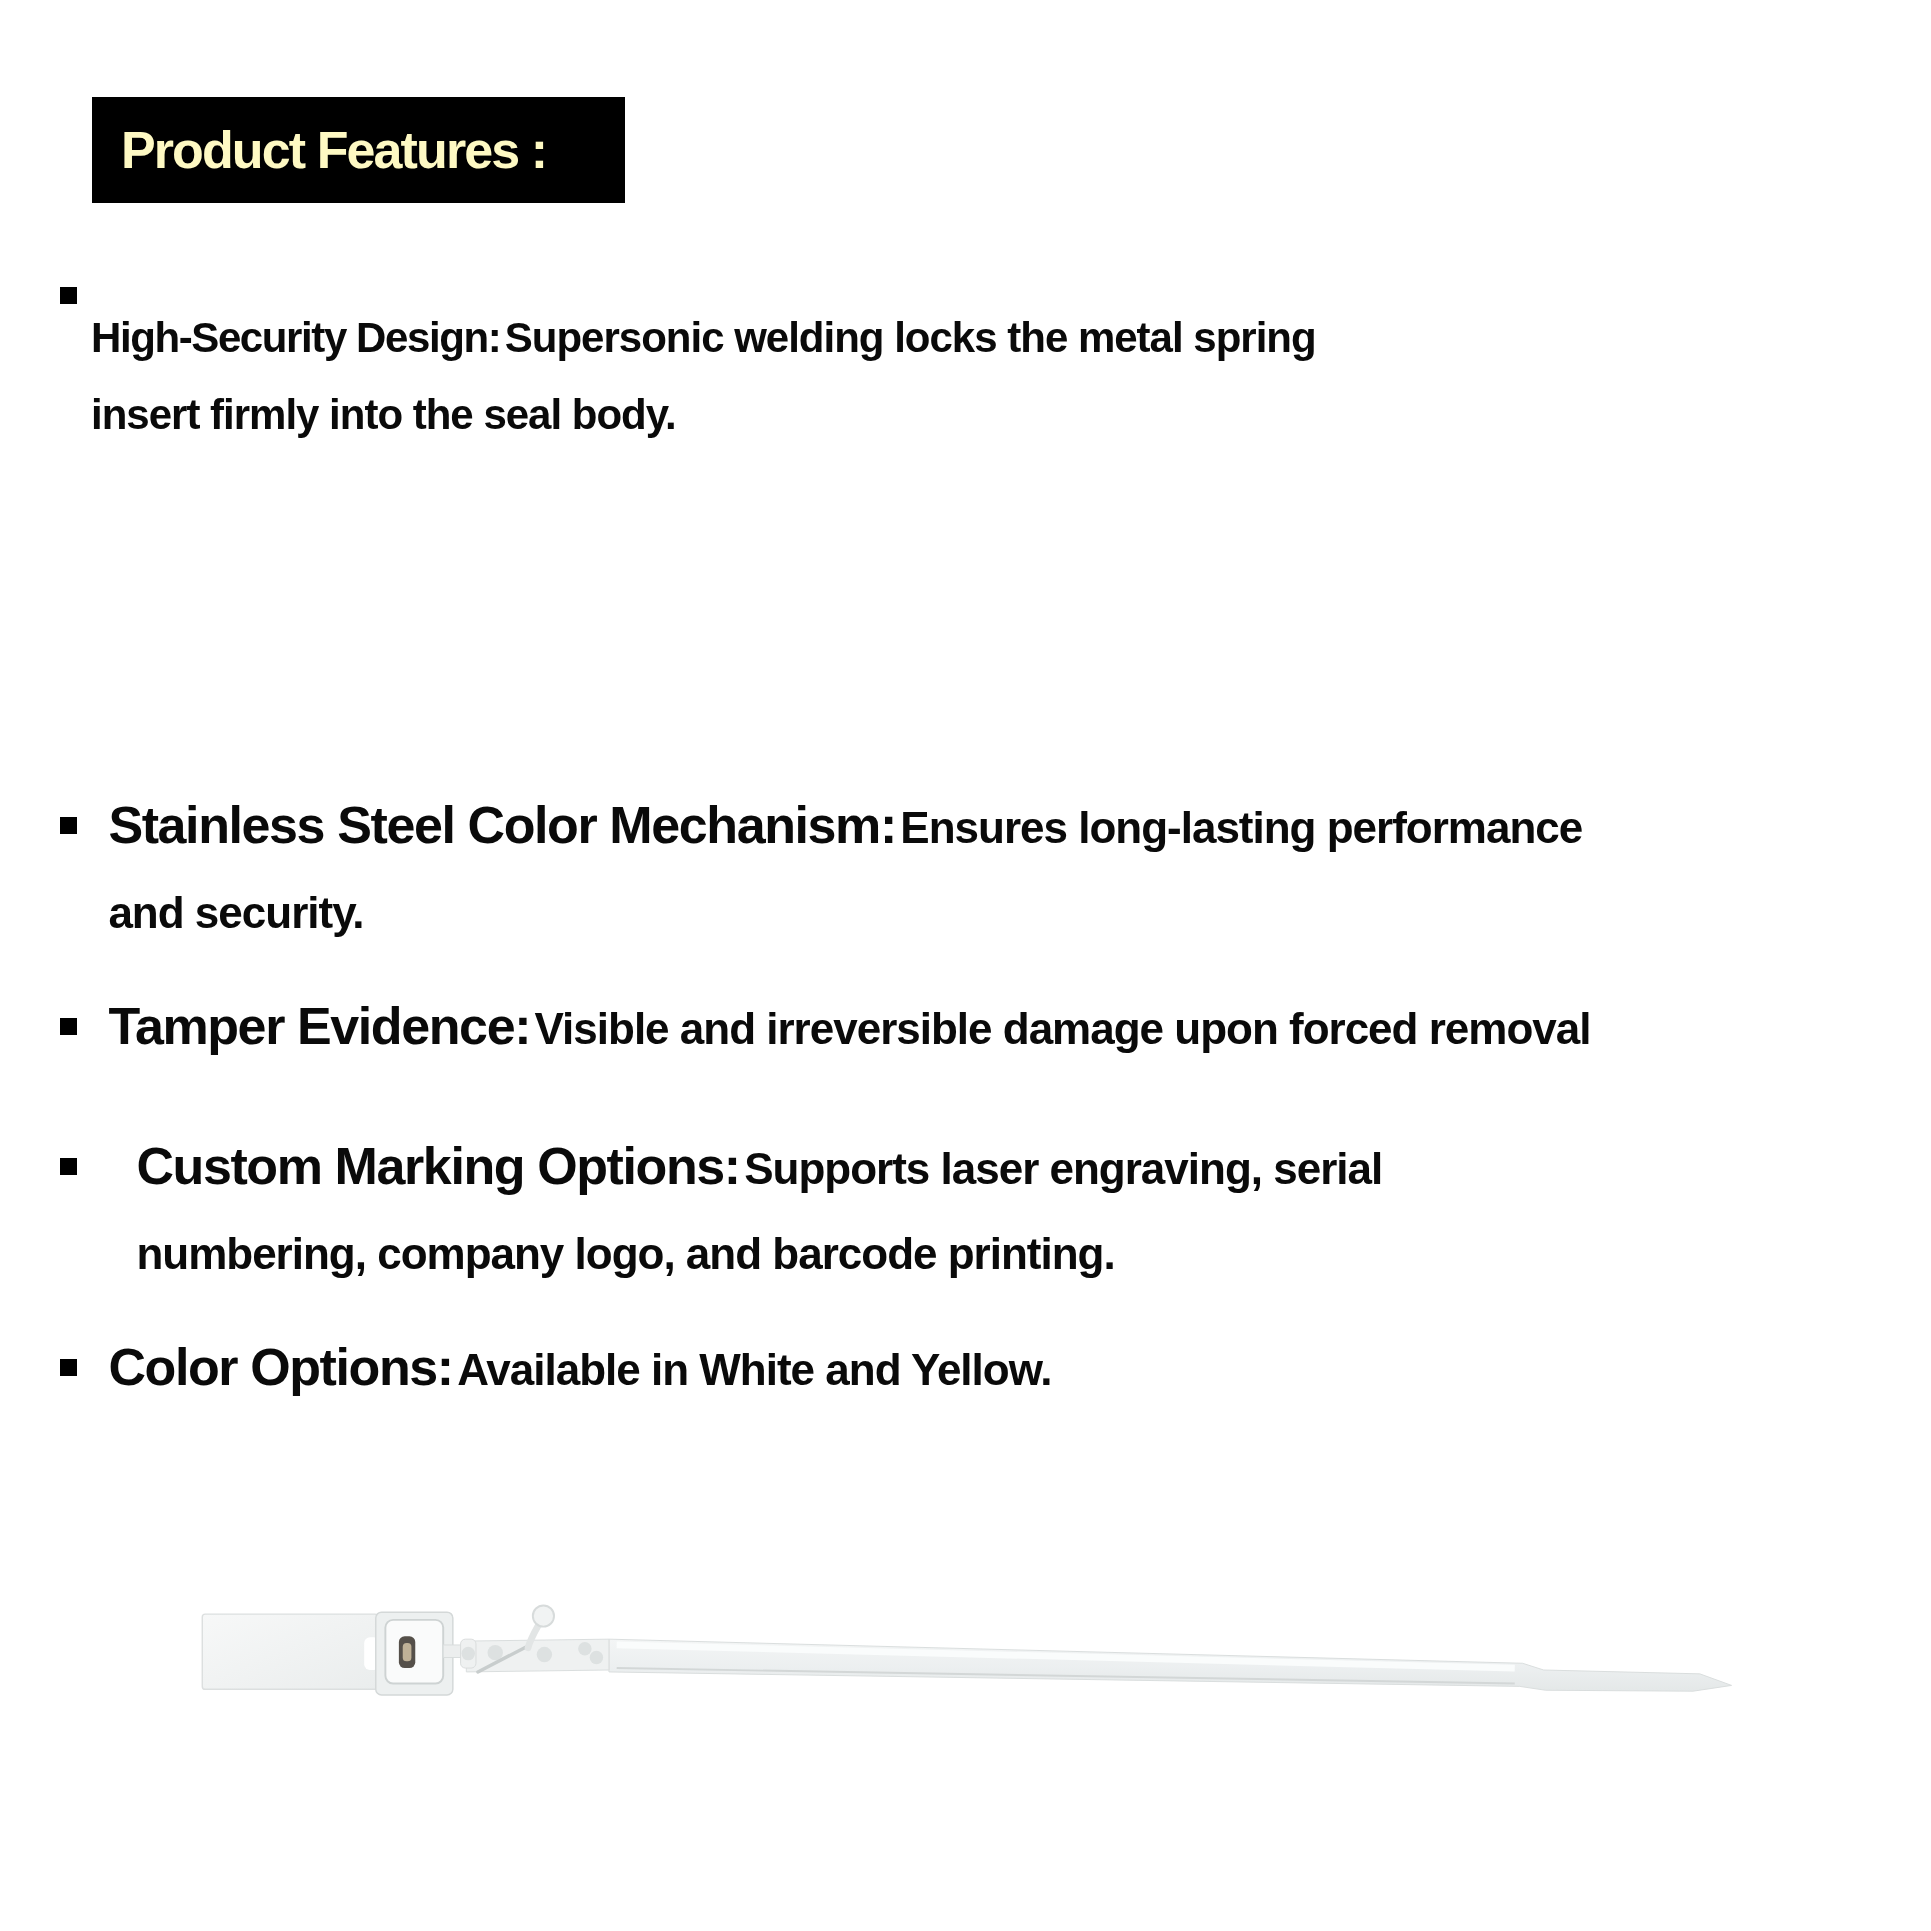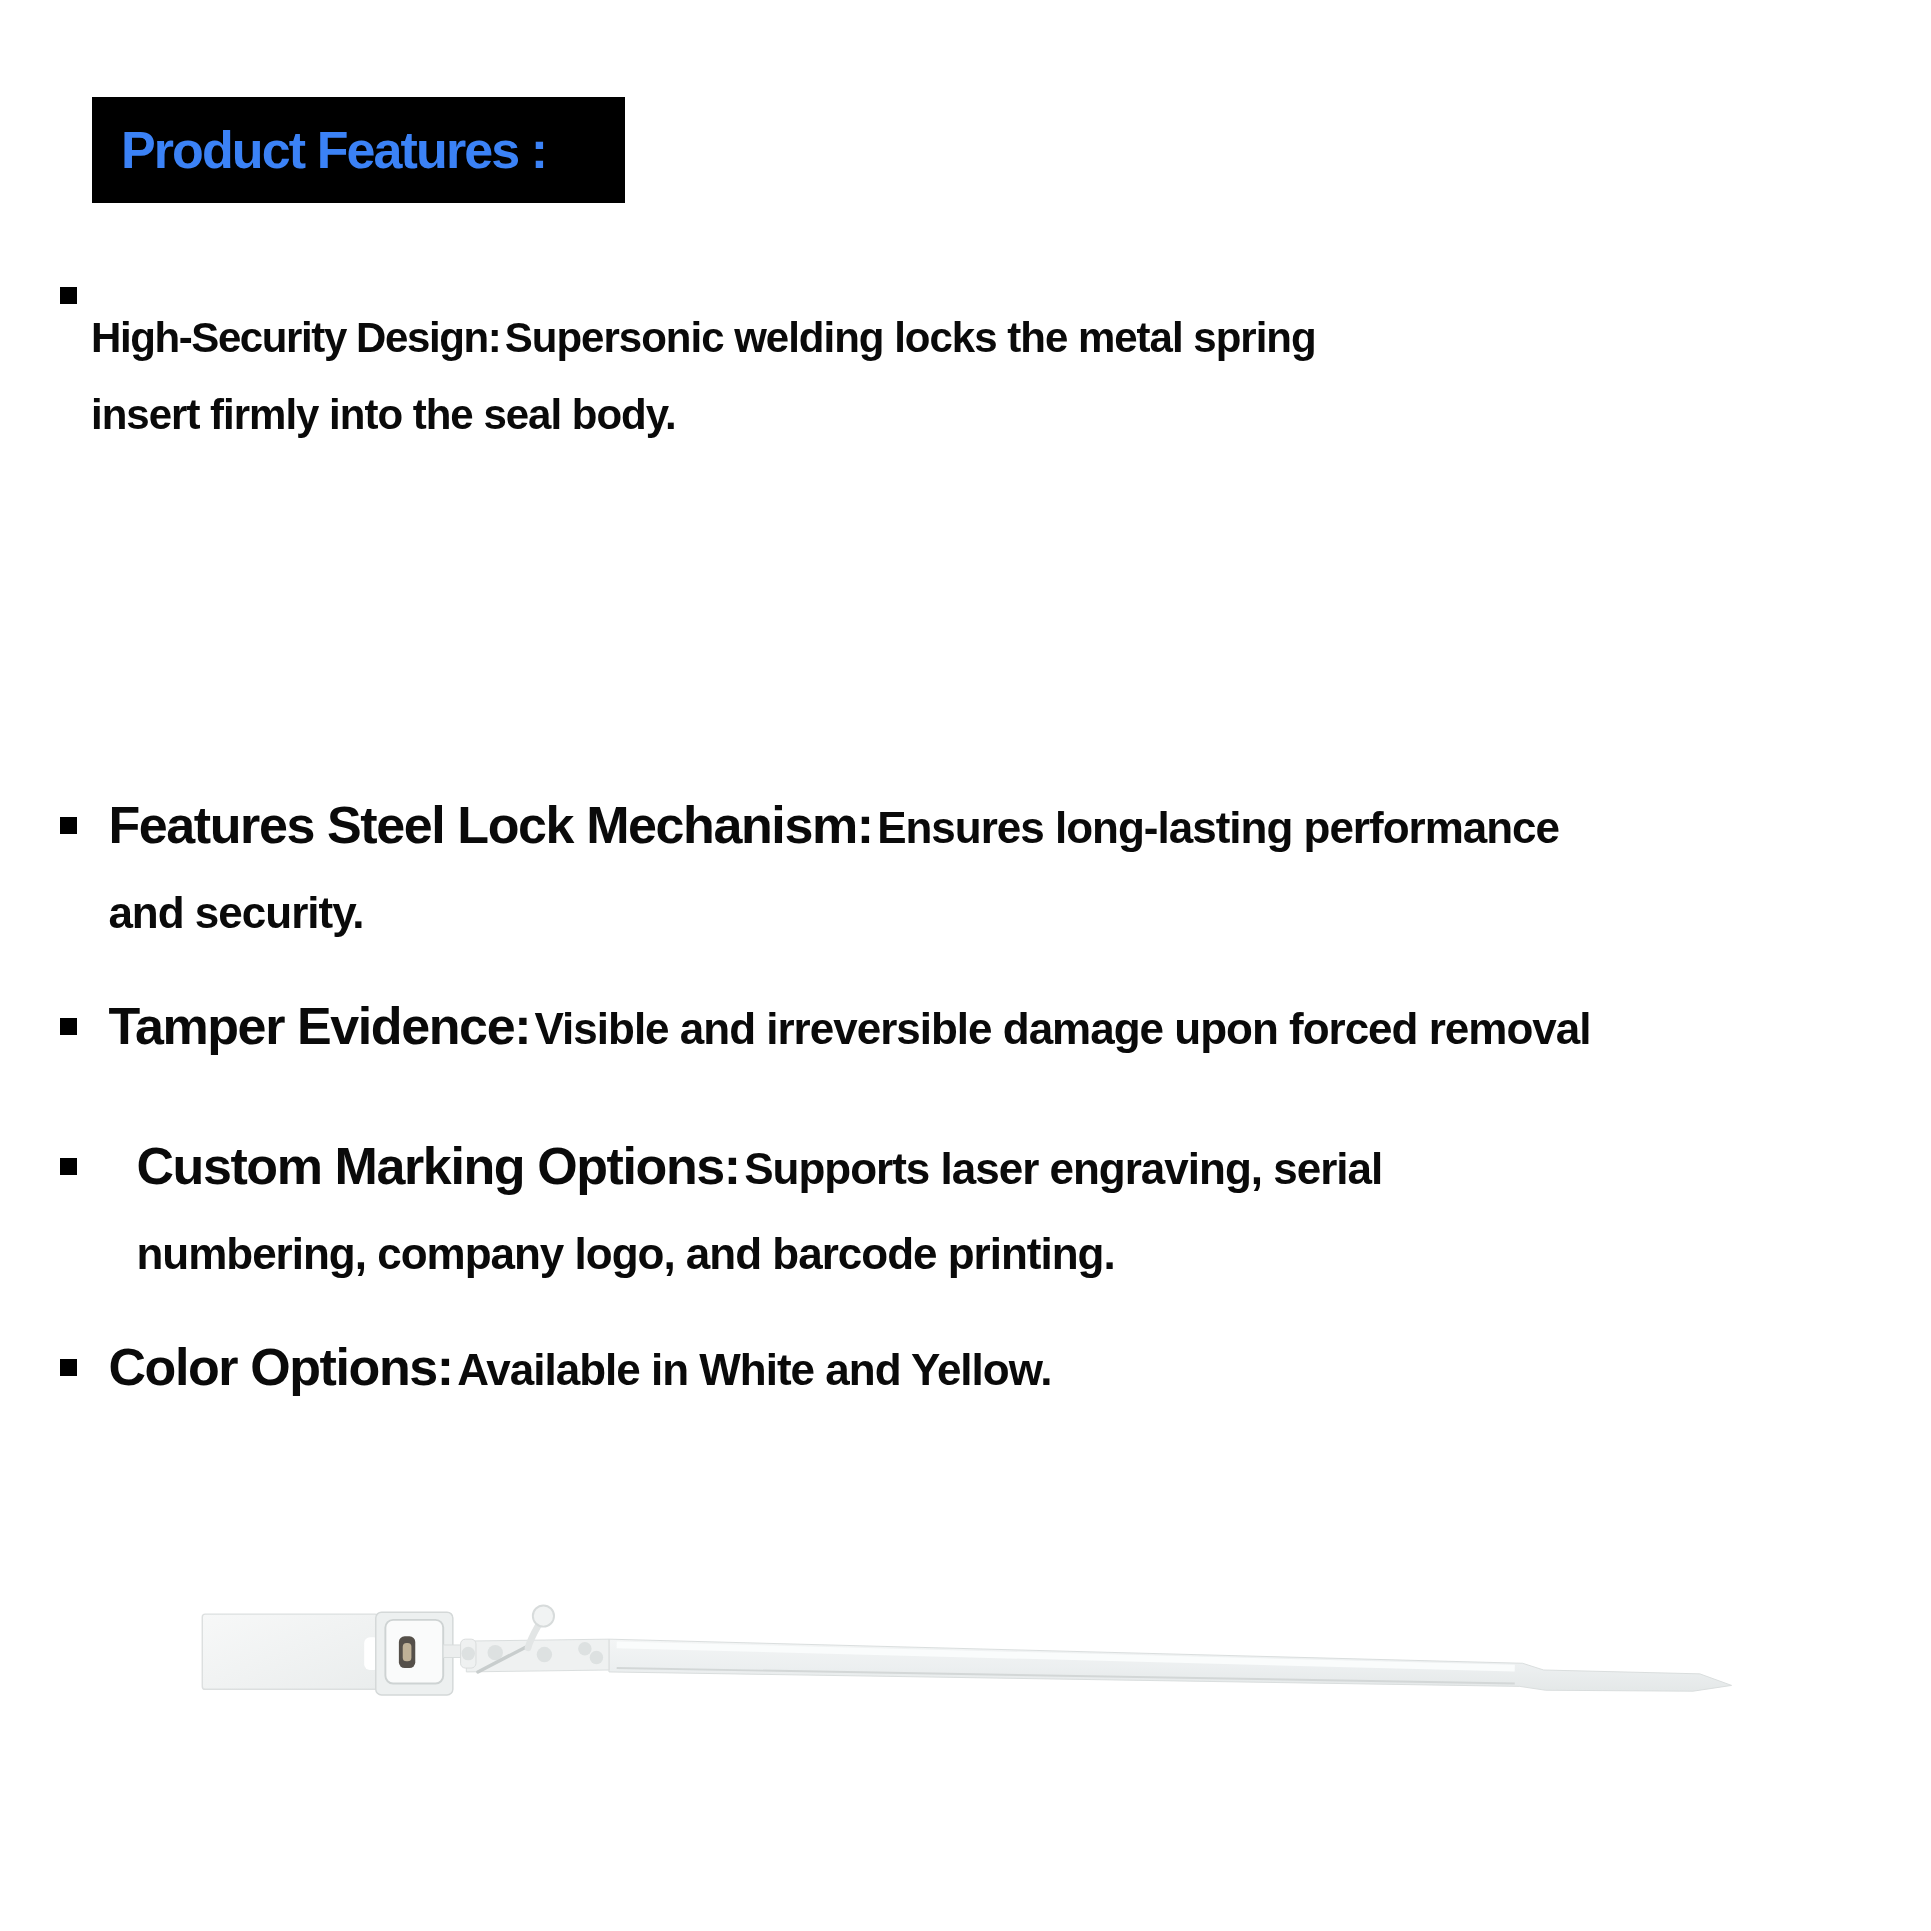--- a/index.html
+++ b/index.html
@@ -21,21 +21,21 @@
     position: absolute;
     left: 92px; top: 97px;
     width: 533px; height: 106px;
     background: #000000;
     display: flex;
     align-items: center;
     padding-left: 29px;
     box-sizing: border-box;
   }
   .header-box .title {
-    color: #3b82f6;
+    color: #fef9c3;
     font-size: 52px;
     font-weight: 700;
     letter-spacing: -1.9px;
     white-space: nowrap;
   }
 
   
   .feature {
     position: absolute;
     left: 60px;
@@ -97,21 +97,21 @@
       <span class="lead">High-Security Design:</span>
       <span class="body">Supersonic welding locks the metal spring
 insert firmly into the seal body.</span>
     </div>
   </div>
 
 
   <div class="feature f3">
     <span class="bullet"></span>
     <div class="ftext">
-      <span class="lead">Features Steel Lock Mechanism:</span>
+      <span class="lead">Stainless Steel Color Mechanism:</span>
       <span class="body">Ensures long-lasting performance
 and security.</span>
     </div>
   </div>
 
   <div class="feature f4">
     <span class="bullet"></span>
     <div class="ftext">
       <span class="lead">Tamper Evidence:</span>
       <span class="body">Visible and irreversible damage upon forced removal</span>

